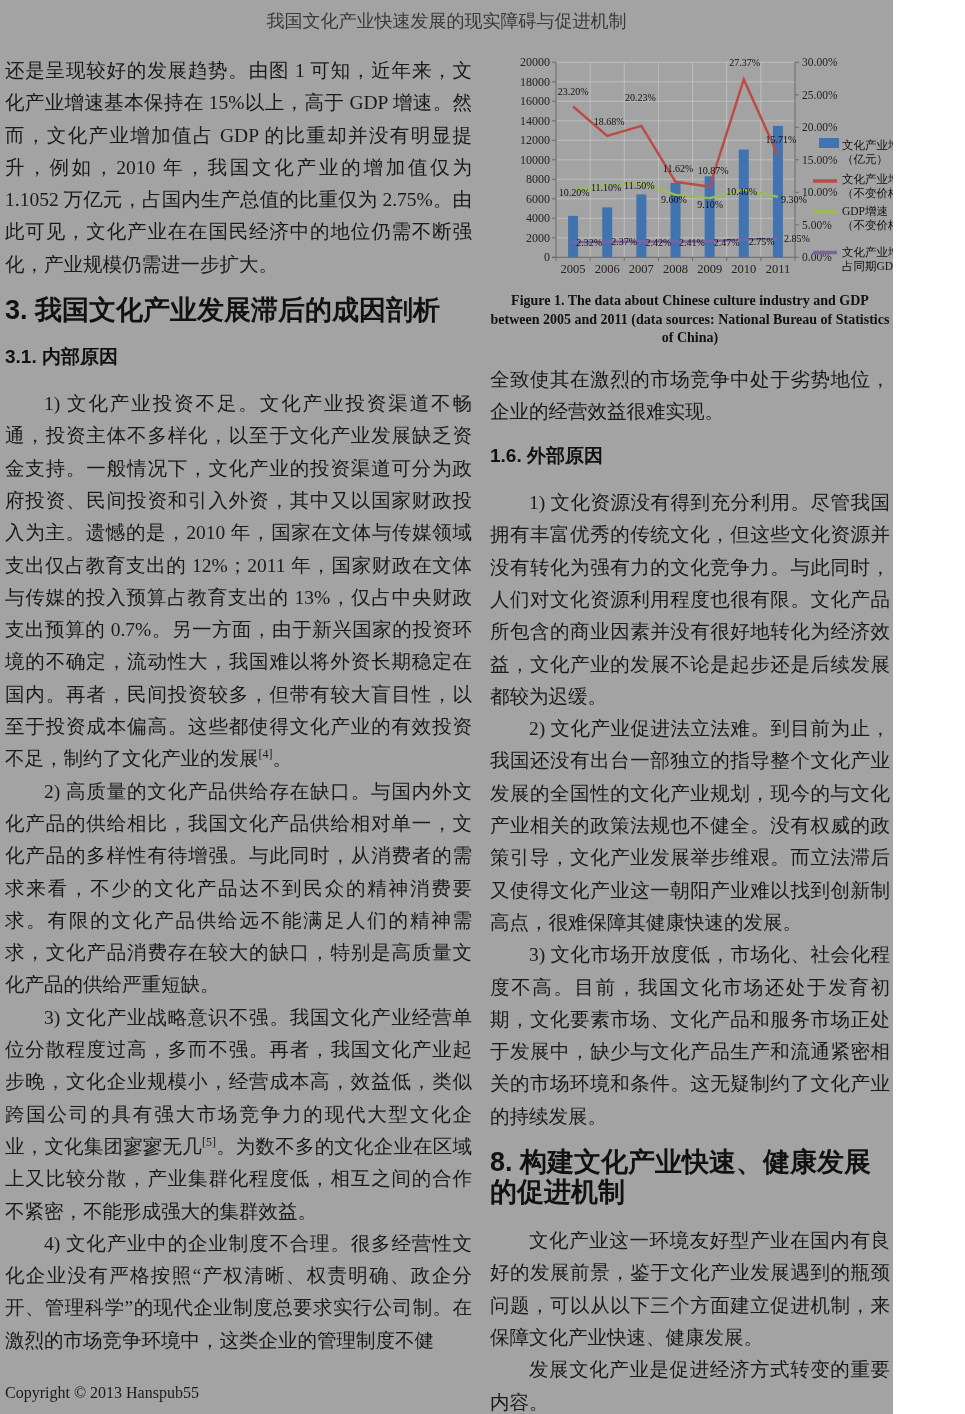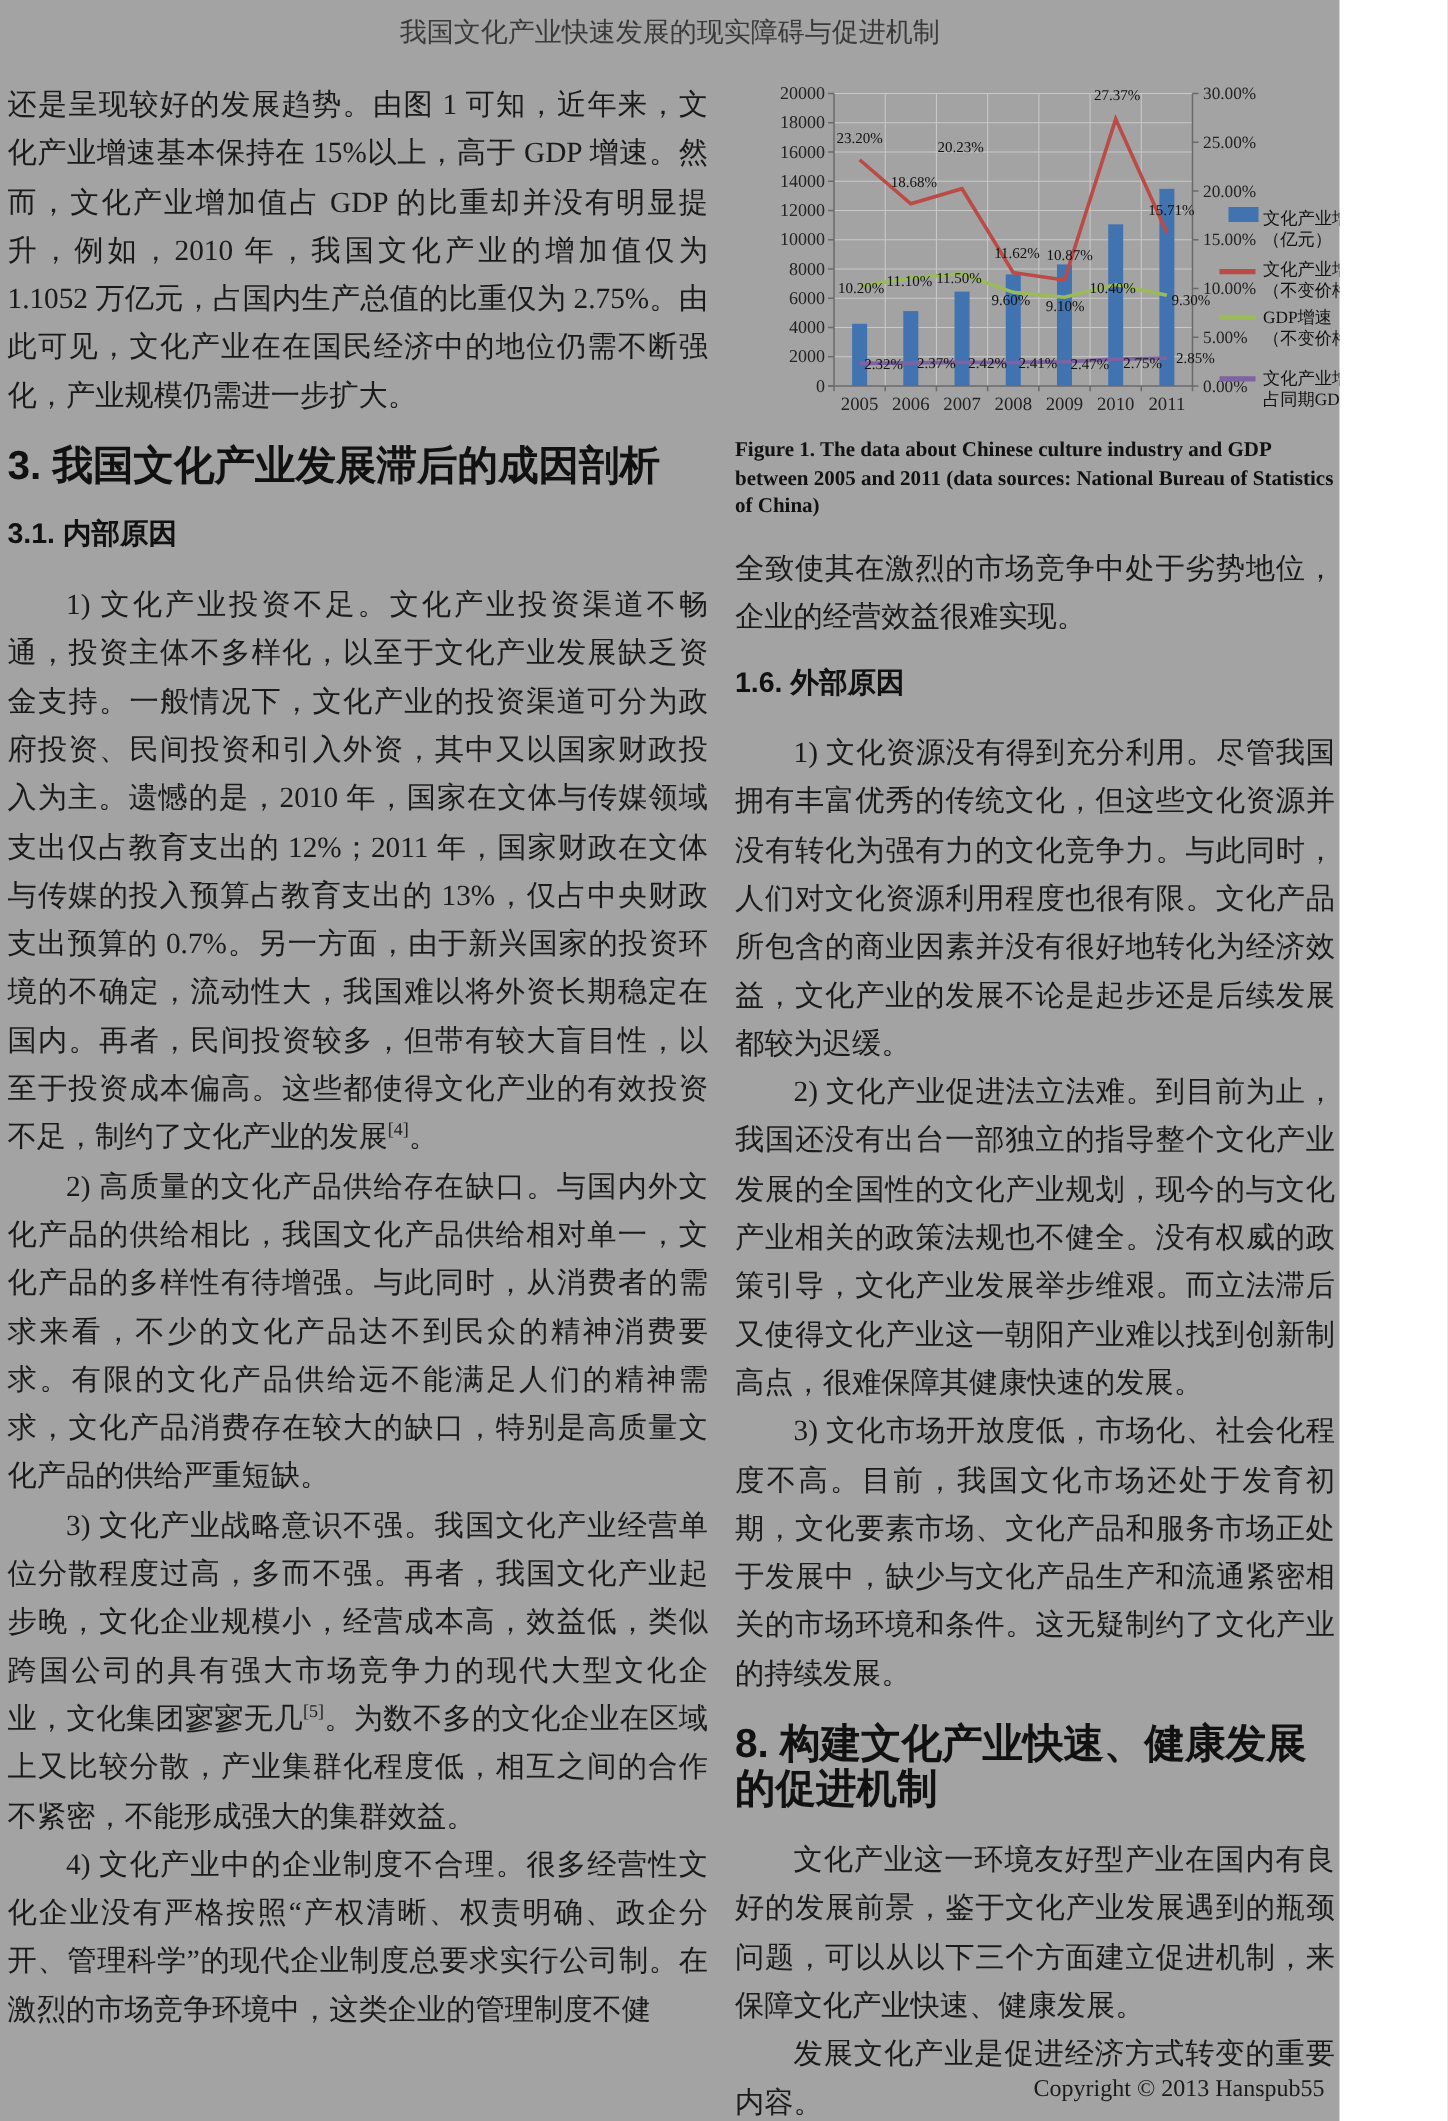--- a/index.html
+++ b/index.html
@@ -13,24 +13,24 @@
   p.indent{text-indent:39px;}
   p.cont{margin-top:16px;}
   h2.sec{font-family:"Liberation Sans","DejaVu Sans",sans-serif;font-size:27px;line-height:30px;
          font-weight:bold;margin:14px 0 18px;color:#111;}
   h3.sub{font-family:"Liberation Sans","DejaVu Sans",sans-serif;font-size:19px;line-height:27px;
          font-weight:bold;margin:14px 0 18px;color:#111;}
   sup.ref{font-size:12px;vertical-align:super;line-height:0;}
   figure{margin:0;}
   figure svg{display:block;margin-left:4px;}
   svg text{font-family:"Liberation Serif","DejaVu Serif",serif;}
-  .cap-en{font-weight:bold;font-size:14px;line-height:18.5px;margin-top:9px;color:#111;}
+  .cap-en{font-weight:bold;font-size:14px;line-height:18.5px;text-align:center;margin-top:9px;color:#111;}
   .cap-zh{font-weight:bold;font-size:15px;line-height:20.5px;text-align:center;margin-top:2px;color:#111;}
   .footer{position:absolute;left:5px;right:10px;top:1384px;display:flex;
-          justify-content:flex-end;font-size:16px;color:#1a1a1a;}
+          justify-content:flex-start;font-size:16px;color:#1a1a1a;}
 </style>
 </head>
 <body>
 
 <div class="page">
 
   <div class="header">
     <span>我国文化产业快速发展的现实障碍与促进机制</span>
   </div>
 

